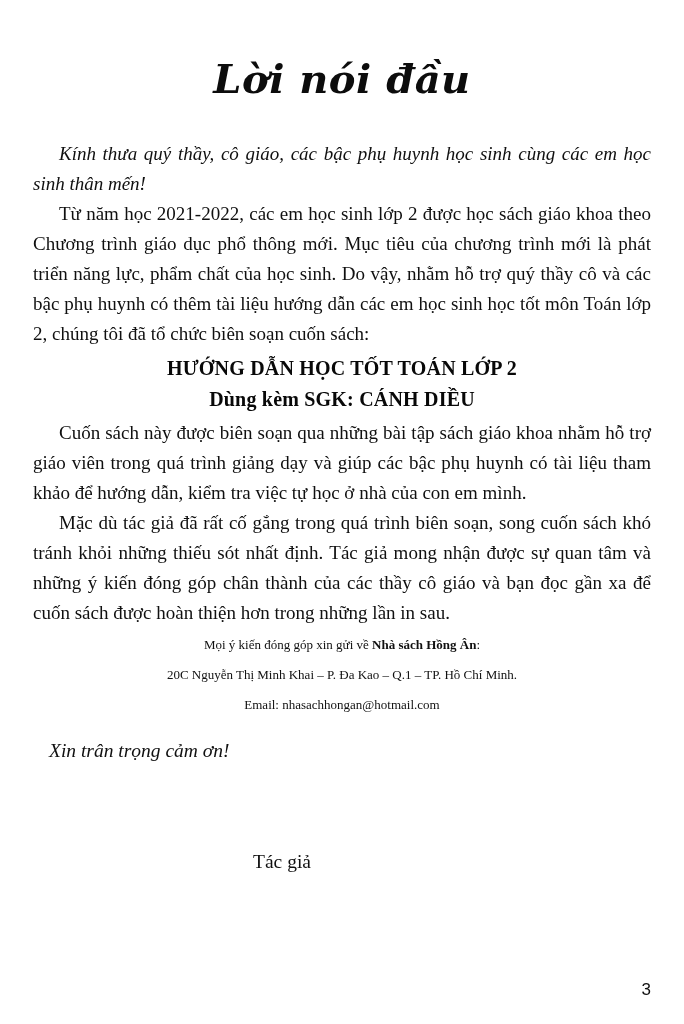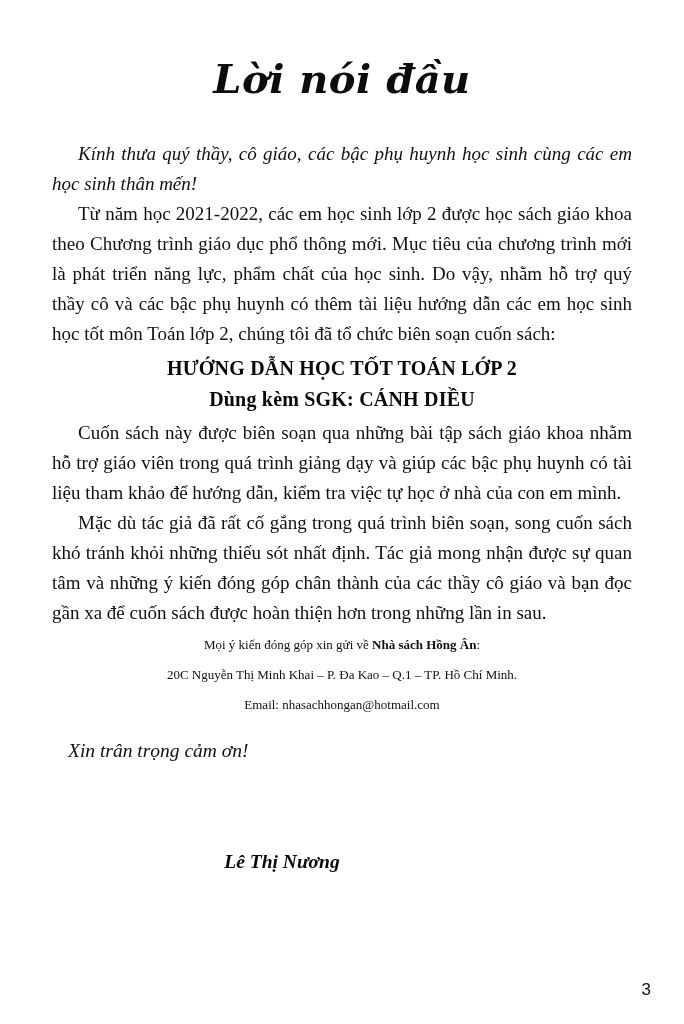--- a/index.html
+++ b/index.html
@@ -14,21 +14,21 @@
     color: #111111;
     position: relative;
     overflow: hidden;
   }
 
   .page {
     position: relative;
     width: 684px;
     height: 1024px;
     box-sizing: border-box;
-    padding: 0 52px;
+    padding: 0 33px;
   }
 
   
   .doc-title {
     text-align: center;
     font-family: "DejaVu Serif", "Liberation Serif", serif;
     font-style: italic;
     font-weight: 700;
     font-size: 40px;
     line-height: 1.2;
@@ -165,20 +165,20 @@
 
       <p class="contact-line">20C Nguyễn Thị Minh Khai – P. Đa Kao – Q.1 – TP. Hồ Chí Minh.</p>
 
       <p class="contact-line">Email: nhasachhongan@hotmail.com</p>
 
       <p class="thanks-line">Xin trân trọng cảm ơn!</p>
 
     </div>
 
     <div class="signature">
-      <p class="sig-name">Lê Thị Nương</p>
+      <p class="sig-role">Tác giả</p>
     </div>
 
   </div>
 
   <div class="page-number">3</div>
 
 </div>
 
 </body></html>

